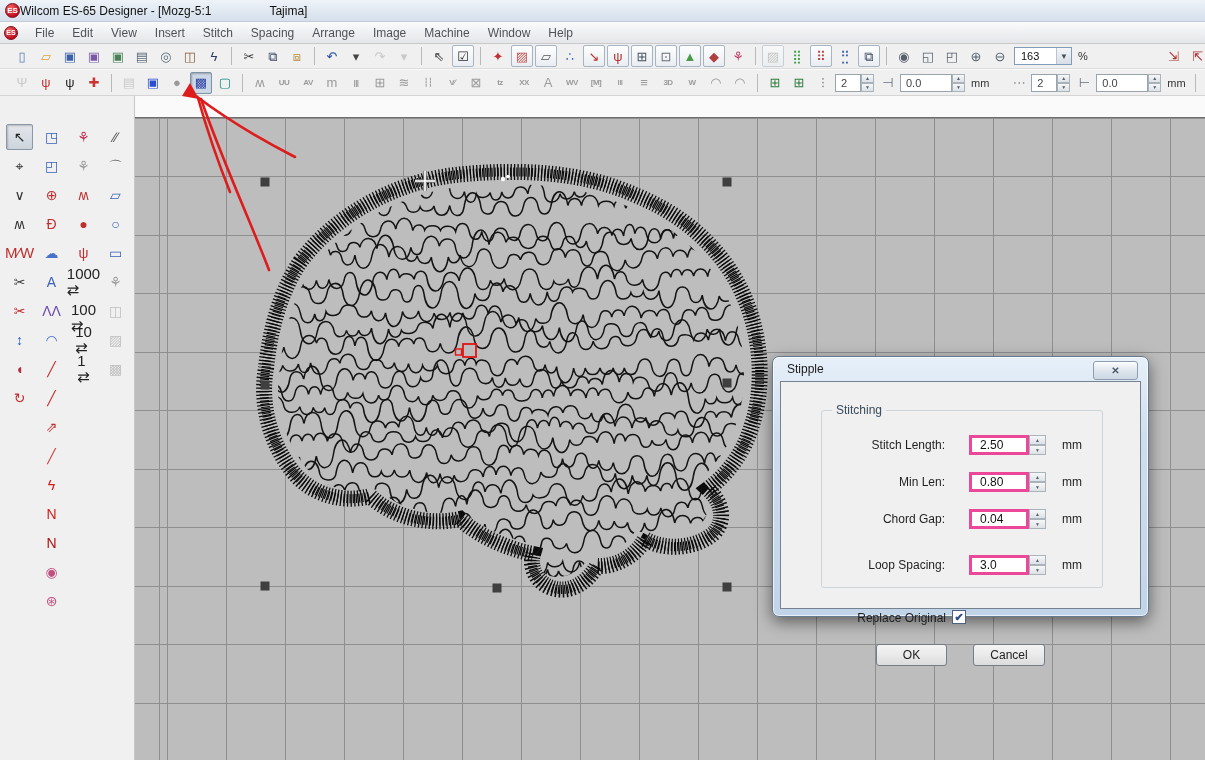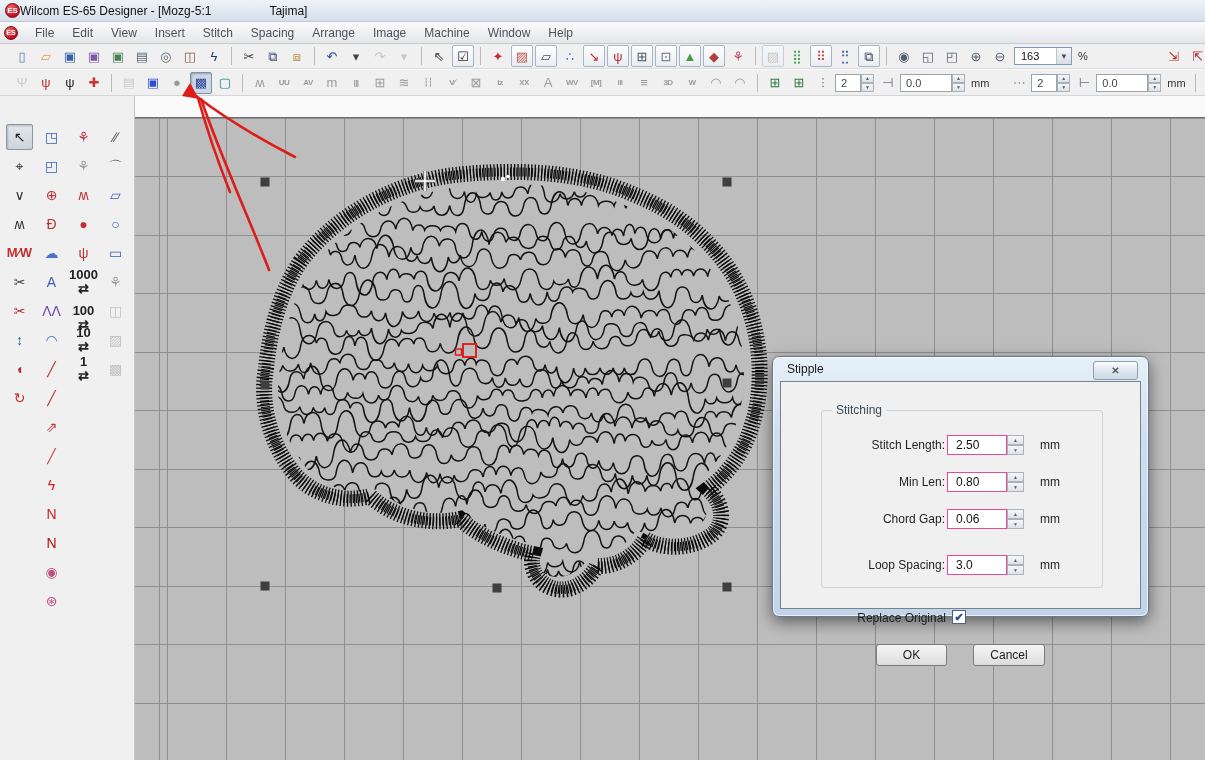--- a/index.html
+++ b/index.html
@@ -48,21 +48,21 @@
   .tb-spin { width:13px; height:18px; display:inline-flex; flex-direction:column; flex:0 0 auto; margin-right:2px; }
   .tb-spin span { flex:1; border:1px solid #aab2ba; background:linear-gradient(#f6f7f8,#dde2e7);
     font-size:5px; color:#55606c; display:flex; align-items:center; justify-content:center; }
 
   
   #left-panel { position:absolute; left:0; top:96px; width:135px; height:664px; background:#f0f0f0;
     border-right:1px solid #c6c6c6; }
   .lt-icon { position:absolute; width:27px; height:26px; display:flex; align-items:center; justify-content:center;
     font-size:14px; line-height:1; border-radius:2px; cursor:default; }
   .lt-icon.pressed { border:1px solid #8a97a5; background:linear-gradient(#e3e7ec,#cdd4dc); box-shadow:inset 1px 1px 2px rgba(0,0,0,.2); }
-  .lt-icon.num { font-size:13px; font-weight:bold; white-space:pre-line; text-align:center; line-height:1.05; }
+  .lt-icon.num { font-size:15px; font-weight:normal; white-space:pre-line; text-align:left; line-height:1.05; }
 
   
   #white-strip { position:absolute; left:135px; top:96px; width:1070px; height:21px; background:#fafafa; }
   #canvas { position:absolute; left:135px; top:117px; width:1070px; height:643px; background-color:#bdbdbd;
     border-top:1px solid #6e6e6e;
     background-image:
       repeating-linear-gradient(90deg,#8f8f8f 0,#8f8f8f 1px,transparent 1px,transparent 59px),
       repeating-linear-gradient(180deg,#8f8f8f 0,#8f8f8f 1px,transparent 1px,transparent 58.5px);
     background-position:32px 0,0 0; }
   #overlay { position:absolute; left:0; top:0; width:1205px; height:760px; z-index:50; pointer-events:none; }
@@ -75,22 +75,22 @@
   #dialog-close { position:absolute; right:10px; top:4px; width:45px; height:19px; border:1px solid #8d9dae;
     border-radius:3px; background:linear-gradient(#fcfdfe,#dfe6ee 50%,#cdd8e4); color:#4c5a68;
     font-size:10px; font-weight:bold; display:flex; align-items:center; justify-content:center; cursor:default; }
   #dialog-body { position:absolute; left:7px; right:7px; top:24px; bottom:7px; background:#f0f0f0;
     border:1px solid #75828f; }
   #group-box { position:absolute; left:40px; top:28px; width:282px; height:178px;
     border:1px solid #cdd4d9; border-radius:3px; }
   #group-label { position:absolute; left:10px; top:-8px; background:#f0f0f0; padding:0 4px;
     font-size:12px; color:#384b5c; }
   .dlg-row { position:absolute; left:8px; height:22px; display:flex; align-items:center; }
-  .dlg-row .lab { width:115px; text-align:right; font-size:12px; color:#1f1f1f; margin-right:2px; }
-  .dlg-row .field { width:60px; height:20px; border:1px solid #ec4899; background:#fff; font-size:12px;
+  .dlg-row .lab { width:115px; text-align:right; font-size:12px; color:#1f1f1f; margin-right:24px; }
+  .dlg-row .field { width:60px; height:20px; border:3px solid #ec4899; background:#fff; font-size:12px;
     color:#111; display:flex; align-items:center; padding-left:8px; }
   .dlg-row .spin { width:17px; height:20px; display:flex; flex-direction:column; }
   .dlg-row .spin span { flex:1; border:1px solid #aab2ba; background:linear-gradient(#f6f7f8,#dde2e7);
     font-size:5px; color:#55606c; display:flex; align-items:center; justify-content:center; }
   .dlg-row .unit { font-size:12px; color:#1f1f1f; margin-left:16px; }
   #replace-label { position:absolute; left:0; top:229px; width:165px; text-align:right; font-size:12px; color:#1f1f1f; }
   #replace-check { position:absolute; left:171px; top:228px; width:14px; height:14px; background:#fff;
     border:1px solid #4d6185; display:flex; align-items:center; justify-content:center;
     font-size:11px; color:#2d4a8a; font-weight:bold; }
   .dlg-btn { position:absolute; top:262px; height:22px; border:1px solid #747c86; border-radius:3px;
@@ -379,21 +379,21 @@
               <span class="lab">Min Len:</span>
               <div class="field">0.80</div>
               <div class="spin">
                 <span>▲</span>
                 <span>▼</span>
               </div>
               <span class="unit">mm</span>
             </div>
             <div class="dlg-row" style="top: 97px;">
               <span class="lab">Chord Gap:</span>
-              <div class="field">0.06</div>
+              <div class="field">0.04</div>
               <div class="spin">
                 <span>▲</span>
                 <span>▼</span>
               </div>
               <span class="unit">mm</span>
             </div>
             <div class="dlg-row" style="top: 143px;">
               <span class="lab">Loop Spacing:</span>
               <div class="field">3.0</div>
               <div class="spin">

